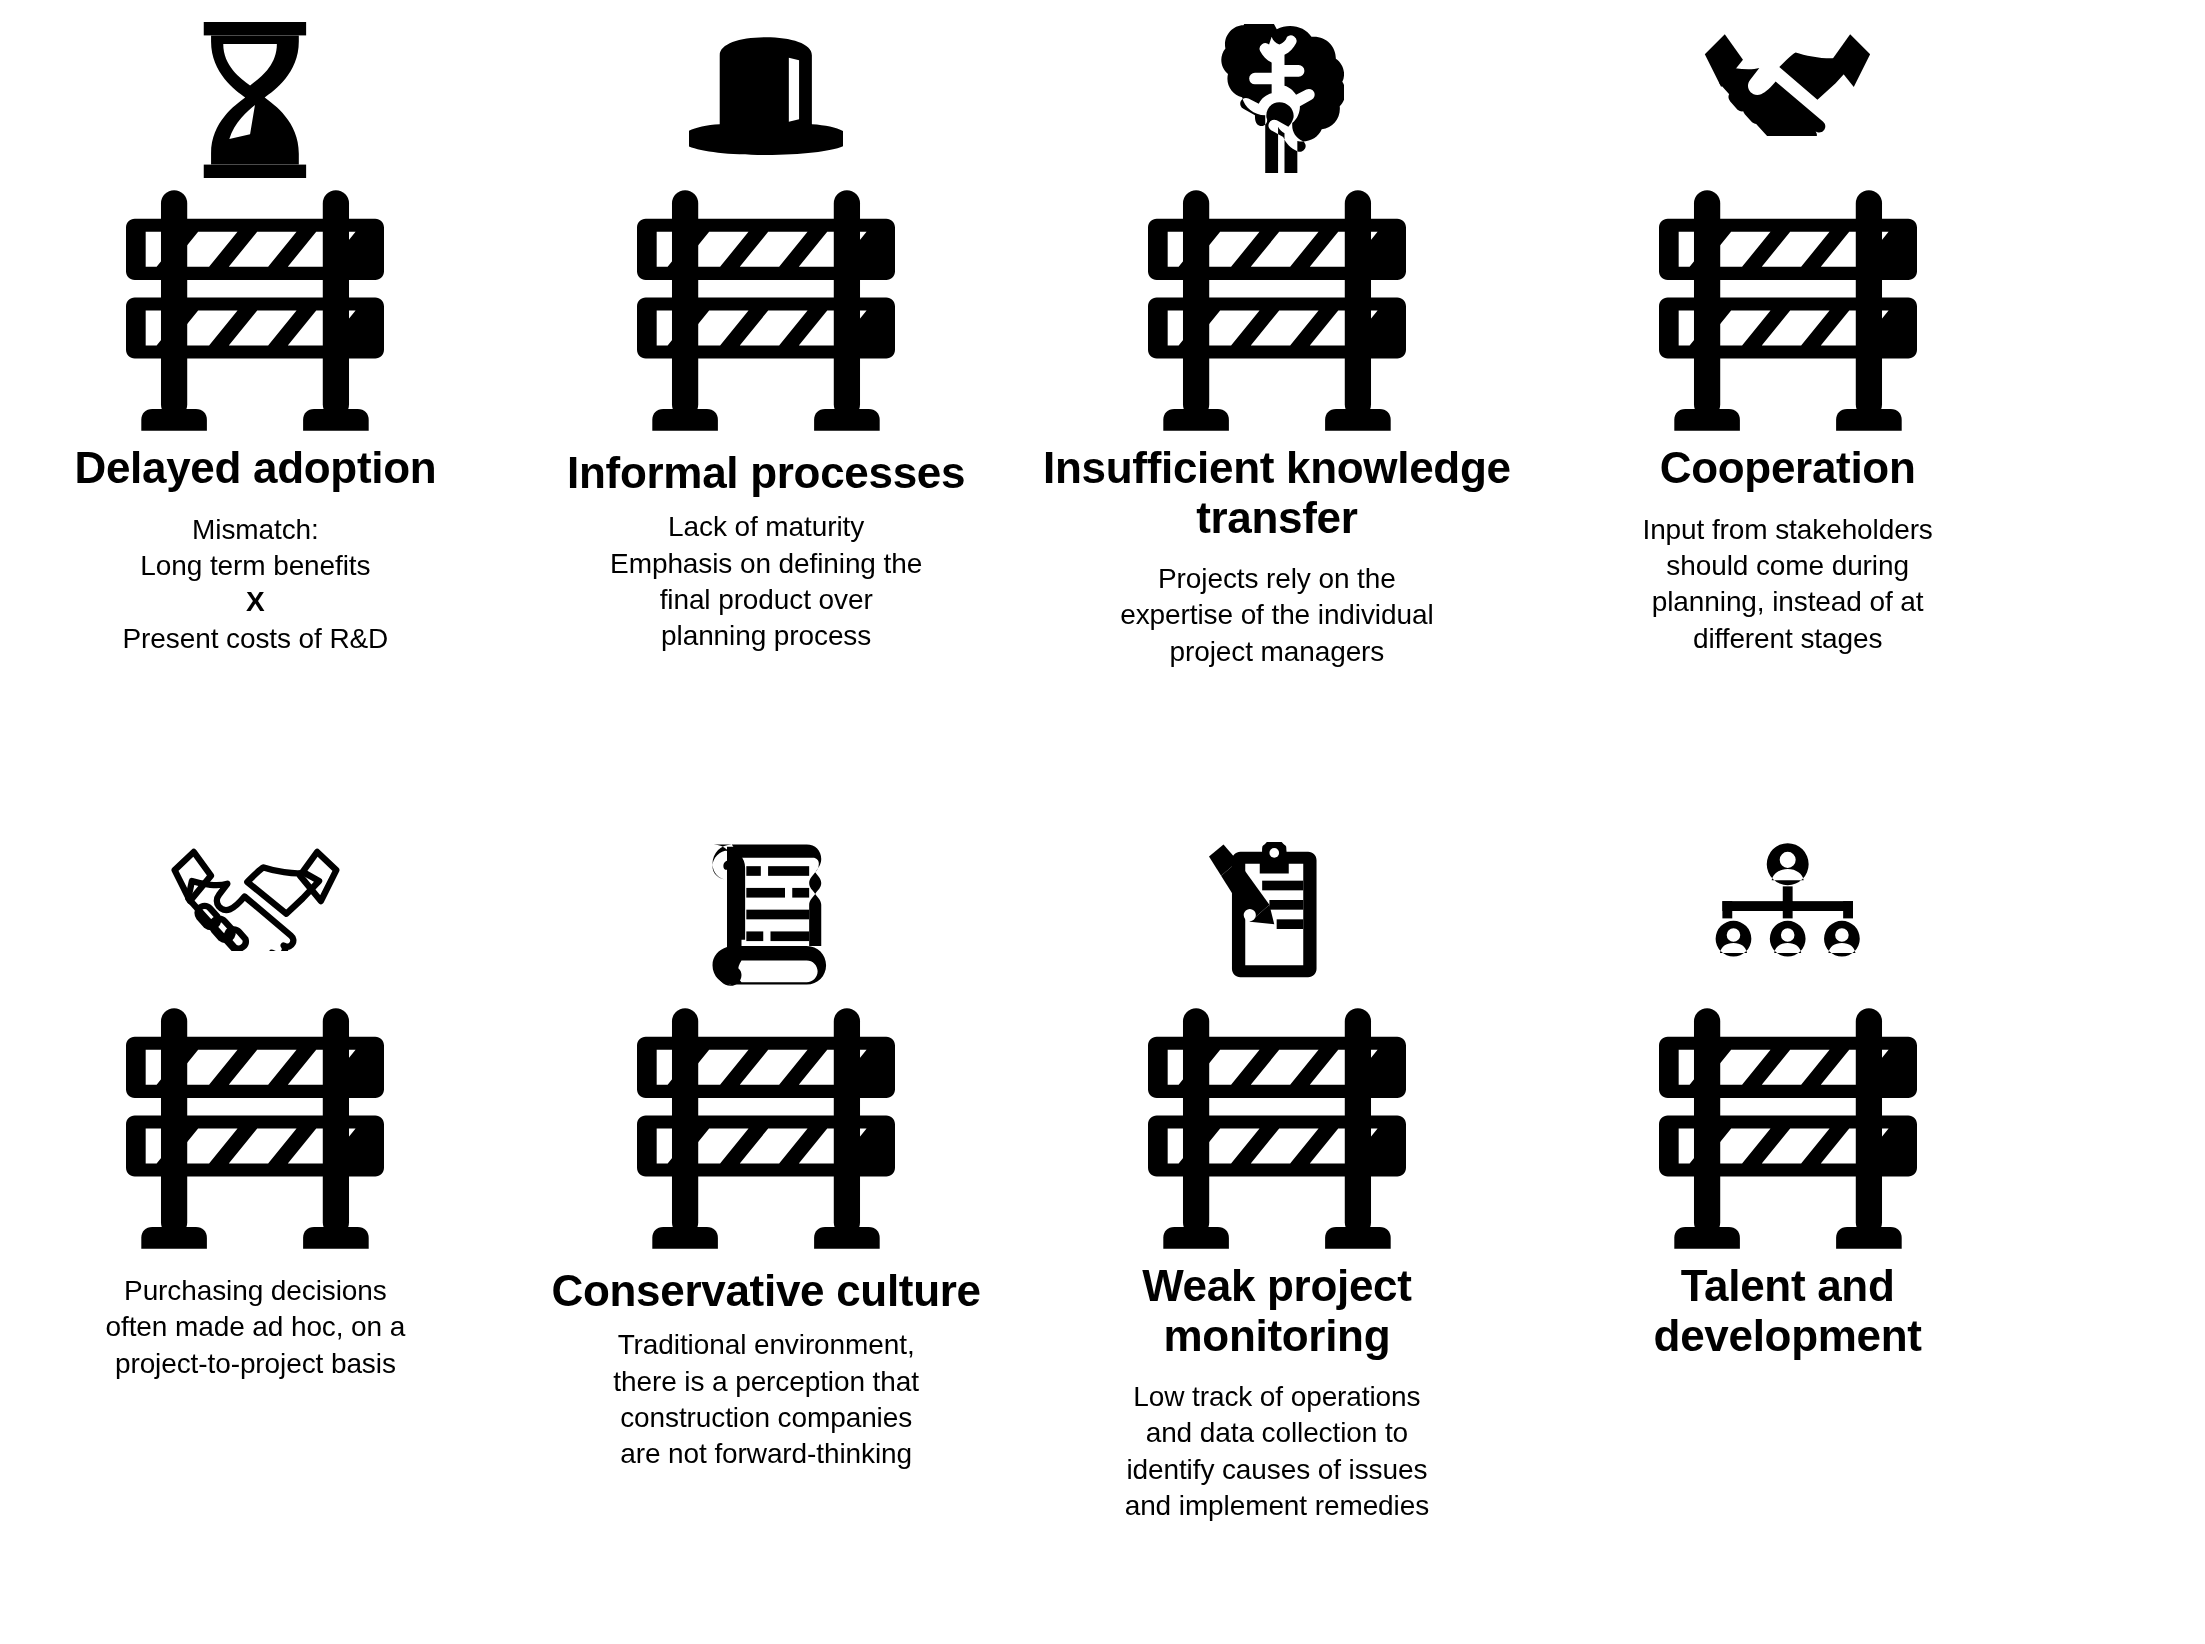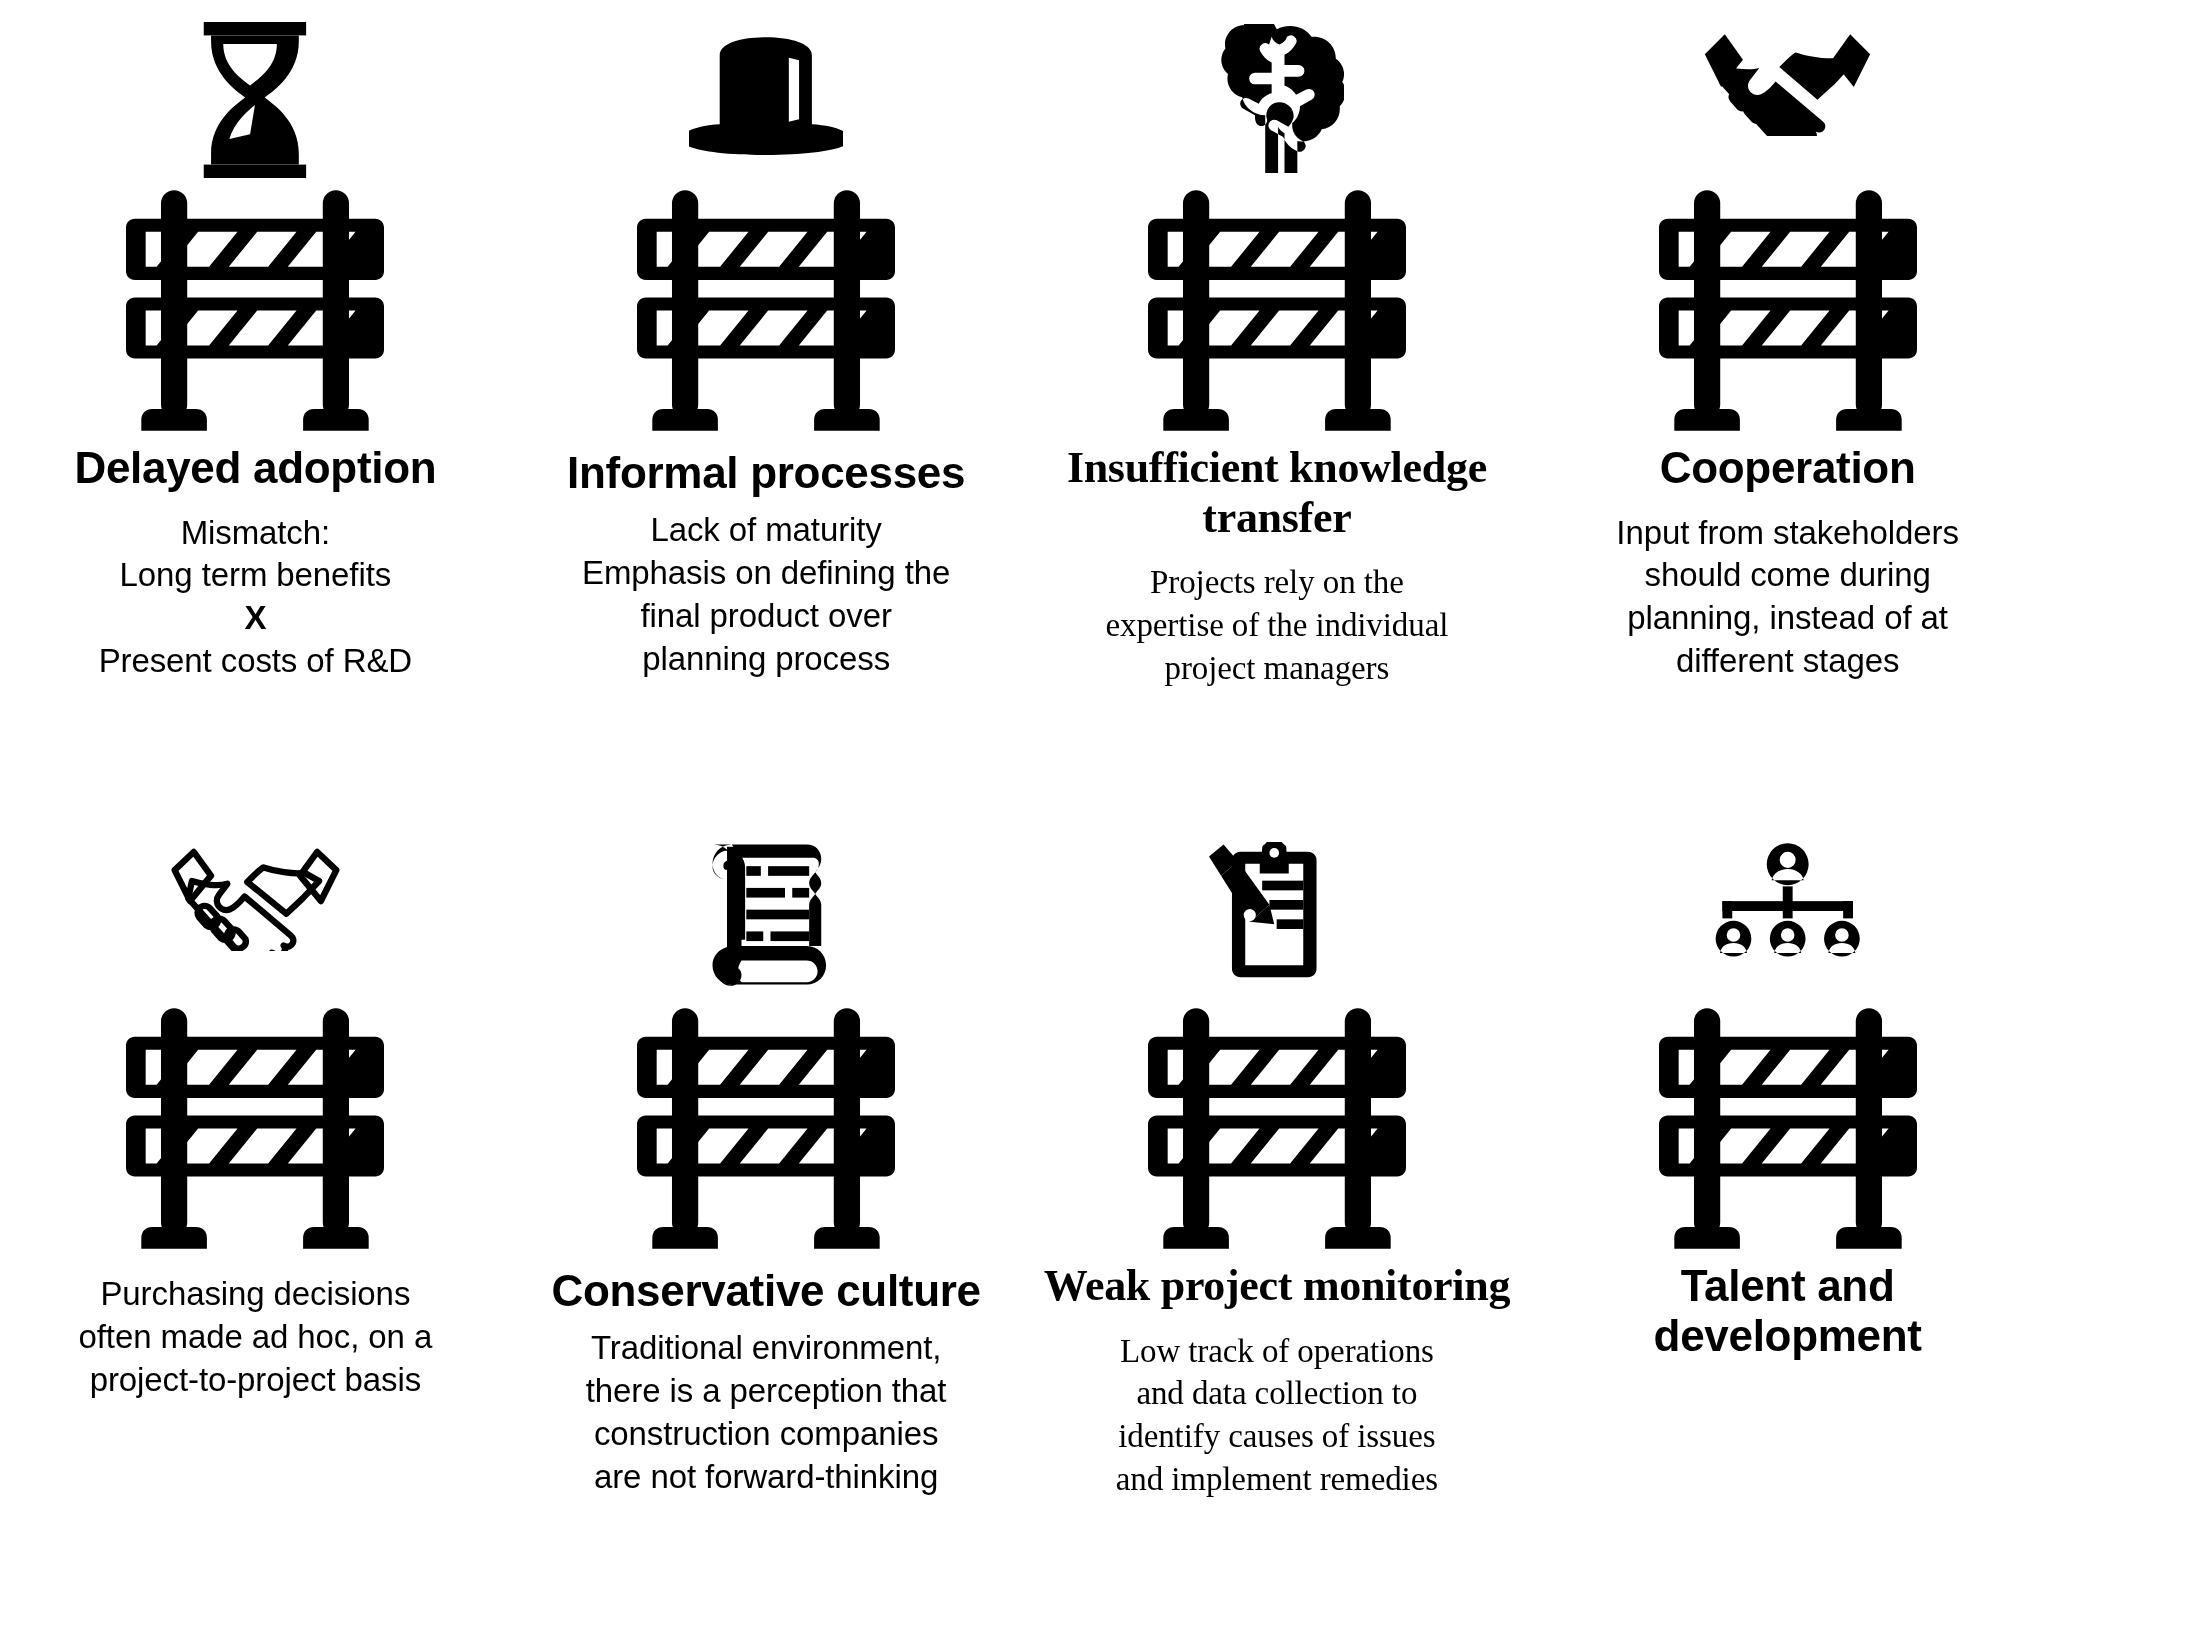--- a/index.html
+++ b/index.html
@@ -45,33 +45,33 @@
   .title{
     font-weight:bold;
     font-size:44px;
     line-height:1.12;
     text-align:center;
     letter-spacing:-0.3px;
     margin:7.3px 0 0 0;
     white-space:pre-line;
   }
   .body{
-    font-size:33px;
+    font-size:28px;
     line-height:1.30;
     text-align:center;
     margin:19px 0 0 0;
     white-space:pre-line;
     letter-spacing:-0.1px;
   }
   .body .xmark{font-weight:bold;display:block;}
 
   
   .c0 .title,.c0 .body{max-width:509px;}
   .c1 .title,.c1 .body{max-width:531px;margin-top:12px;}
-  .c2 .title,.c2 .body{max-width:552px;font-family:Liberation Serif, serif;}
+  .c2 .title,.c2 .body{max-width:552px;}
   .c3 .title,.c3 .body{max-width:538px;}
 
   .row2 .glyph-stack{justify-content:flex-end;}
   .row2 .title{font-size:44px;}
 </style>
 </head>
 <body>
 
 <div class="board">
 

